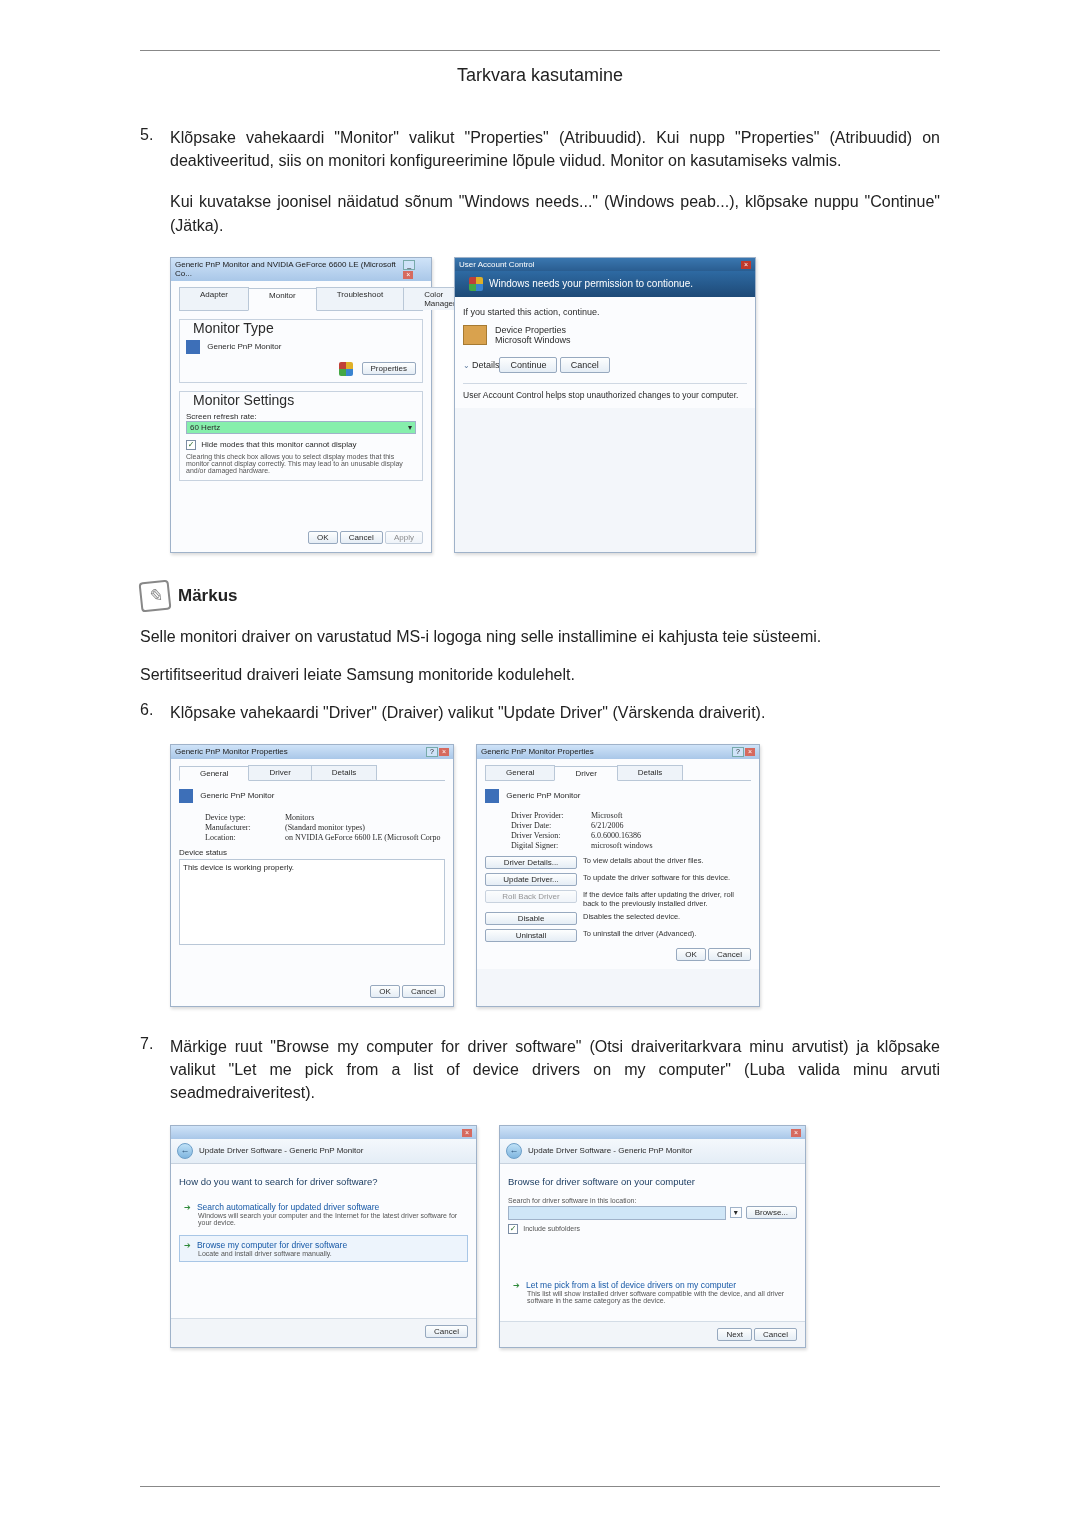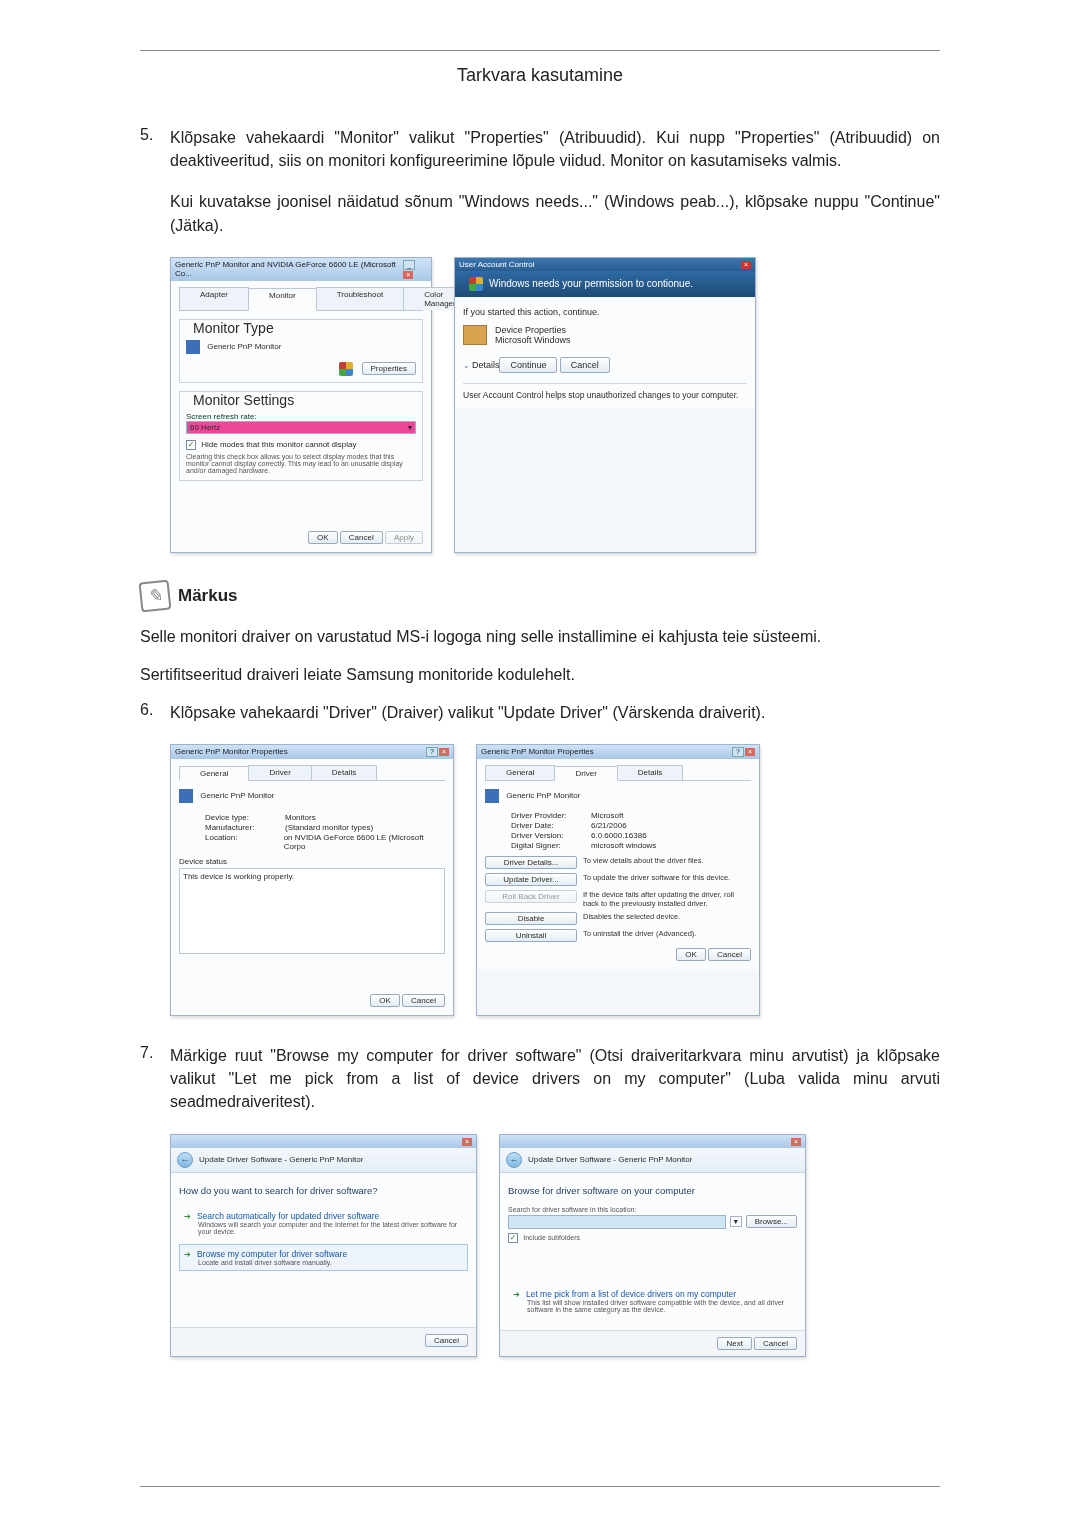--- a/index.html
+++ b/index.html
@@ -117,21 +117,21 @@
   .btn {
     display: inline-block;
     border: 1px solid #97a9bf;
     background: linear-gradient(#fdfefe,#e5edf5);
     padding: 1px 8px;
     font-size: 8px;
     border-radius: 2px;
   }
   .dropdown {
     border: 1px solid #9fb2c9;
-    background: #ec4899;
+    background: #86efac;
     padding: 1px 3px;
     font-size: 8px;
     display: flex;
     justify-content: space-between;
   }
   .checkbox {
     display: inline-block;
     width: 8px; height: 8px;
     border: 1px solid #7a8ca3;
     background: #fff;
@@ -185,21 +185,21 @@
     vertical-align:middle;
   }
   .uac-banner {
     background: linear-gradient(#2e6aa3,#1e4a77);
     color:#fff;
     padding:6px 8px;
     font-size:10px;
     display:flex;
     align-items:center;
   }
-  .kv { display:flex; font-size:8px; margin:1px 0;}
+  .kv { display:flex; font-size:8px; margin:1px 0;font-family:Liberation Serif, serif;}
   .kv .k { width:80px; }
   .action-row { display:flex; align-items:flex-start; margin:4px 0; gap:6px;}
   .action-row .btn { width:74px; text-align:center;}
   .action-row .desc { flex:1; font-size:7.5px; color:#333; }
   .wizard-head {
     display:flex; align-items:center; gap:6px;
     background:linear-gradient(#f4f8fc,#e4edf6);
     padding:4px 6px;
     font-size:8px;
     border-bottom:1px solid #c7d2de;

